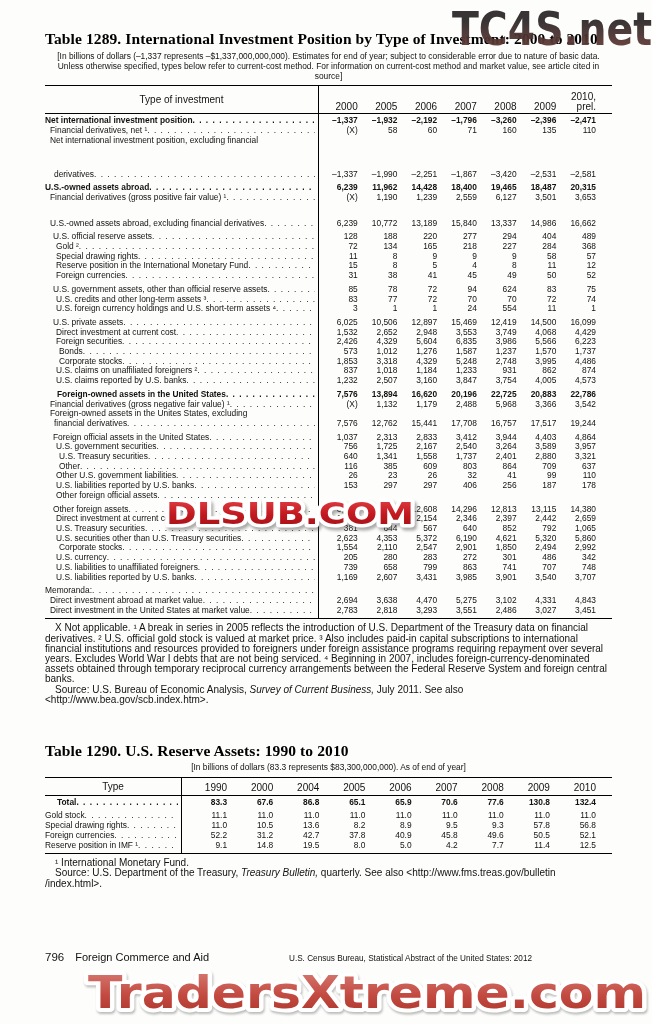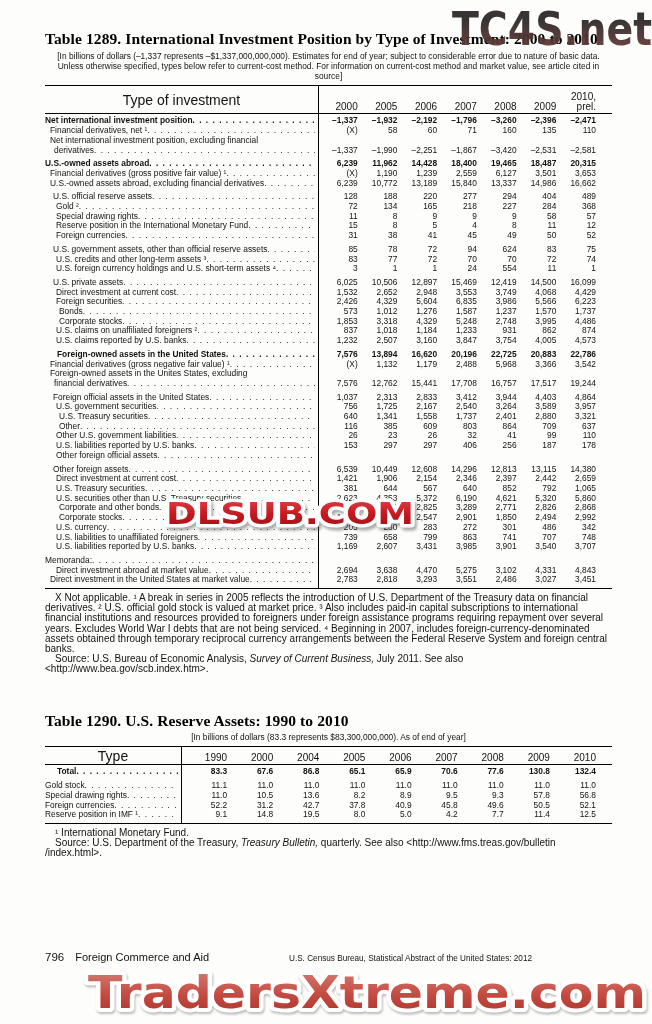--- a/index.html
+++ b/index.html
@@ -18,21 +18,21 @@
   .tbl-note { font-size:8.4px; line-height:10.3px; margin-top:3px; margin-bottom:4px;text-align:center; }
 
   .tbl { position:relative; border-top:1.5px solid #000; border-bottom:1.5px solid #000; }
   .vr  { position:absolute; top:0; bottom:0; width:1px; background:#000; }
   .t89 .vr { left:273px; }
   .t90 .vr { left:136px; }
 
   .thead { display:flex; border-bottom:1.5px solid #000; }
   .t89 .thead { height:27px; }
   .t90 .thead { height:17px; }
-  .stub-h { display:flex; align-items:center; justify-content:center; font-size:14px; }
+  .stub-h { display:flex; align-items:center; justify-content:center; font-size:10px; }
   .t89 .stub-h { flex:0 0 273px; }
   .t90 .stub-h { flex:0 0 136px; }
   .cells-h { flex:1; display:flex; padding-right:16px; }
   .cell-h {
     flex:1; display:flex; flex-direction:column; justify-content:flex-end;
     align-items:flex-end; font-size:10px; line-height:9.5px; padding-bottom:2px;
   }
 
   .tbody { padding:2px 0 3px; font-size:8.4px; line-height:9.7px; }
   .row { display:flex; align-items:flex-end; }
@@ -134,21 +134,21 @@
             <div class="cell">71</div>
             <div class="cell">160</div>
             <div class="cell">135</div>
             <div class="cell">110</div>
           </div>
         </div>
         <div class="row">
           <div class="stub">
             <div class="lbl" style="padding-left: 5px;">Net international investment position, excluding financial</div>
             <div class="stubline">
-              <span class="lbl" style="padding-left: 9px;">derivatives</span>
+              <span class="lbl" style="padding-left: 9px; margin-top: 24px;">derivatives</span>
               <span class="leader"></span>
             </div>
           </div>
           <div class="cells">
             <div class="cell">–1,337</div>
             <div class="cell">–1,990</div>
             <div class="cell">–2,251</div>
             <div class="cell">–1,867</div>
             <div class="cell">–3,420</div>
             <div class="cell">–2,531</div>
@@ -185,21 +185,21 @@
             <div class="cell">1,239</div>
             <div class="cell">2,559</div>
             <div class="cell">6,127</div>
             <div class="cell">3,501</div>
             <div class="cell">3,653</div>
           </div>
         </div>
         <div class="row">
           <div class="stub">
             <div class="stubline">
-              <span class="lbl" style="padding-left: 5px;">U.S.-owned assets abroad, excluding financial derivatives</span>
+              <span class="lbl" style="padding-left: 5px; margin-top: 16px;">U.S.-owned assets abroad, excluding financial derivatives</span>
               <span class="leader"></span>
             </div>
           </div>
           <div class="cells">
             <div class="cell">6,239</div>
             <div class="cell">10,772</div>
             <div class="cell">13,189</div>
             <div class="cell">15,840</div>
             <div class="cell">13,337</div>
             <div class="cell">14,986</div>
@@ -687,37 +687,20 @@
             <div class="cell">5,372</div>
             <div class="cell">6,190</div>
             <div class="cell">4,621</div>
             <div class="cell">5,320</div>
             <div class="cell">5,860</div>
           </div>
         </div>
         <div class="row">
           <div class="stub">
             <div class="stubline">
-              <span class="lbl" style="padding-left: 14px;">Corporate and other bonds</span>
-              <span class="leader"></span>
-            </div>
-          </div>
-          <div class="cells">
-            <div class="cell">1,069</div>
-            <div class="cell">2,243</div>
-            <div class="cell">2,825</div>
-            <div class="cell">3,289</div>
-            <div class="cell">2,771</div>
-            <div class="cell">2,826</div>
-            <div class="cell">2,868</div>
-          </div>
-        </div>
-        <div class="row">
-          <div class="stub">
-            <div class="stubline">
               <span class="lbl" style="padding-left: 14px;">Corporate stocks</span>
               <span class="leader"></span>
             </div>
           </div>
           <div class="cells">
             <div class="cell">1,554</div>
             <div class="cell">2,110</div>
             <div class="cell">2,547</div>
             <div class="cell">2,901</div>
             <div class="cell">1,850</div>
@@ -789,21 +772,21 @@
             <div class="cell"></div>
             <div class="cell"></div>
             <div class="cell"></div>
             <div class="cell"></div>
             <div class="cell"></div>
           </div>
         </div>
         <div class="row">
           <div class="stub">
             <div class="stubline">
-              <span class="lbl" style="padding-left: 5px; margin-left: 6px;">Direct investment abroad at market value</span>
+              <span class="lbl" style="padding-left: 5px;">Direct investment abroad at market value</span>
               <span class="leader"></span>
             </div>
           </div>
           <div class="cells">
             <div class="cell">2,694</div>
             <div class="cell">3,638</div>
             <div class="cell">4,470</div>
             <div class="cell">5,275</div>
             <div class="cell">3,102</div>
             <div class="cell">4,331</div>

